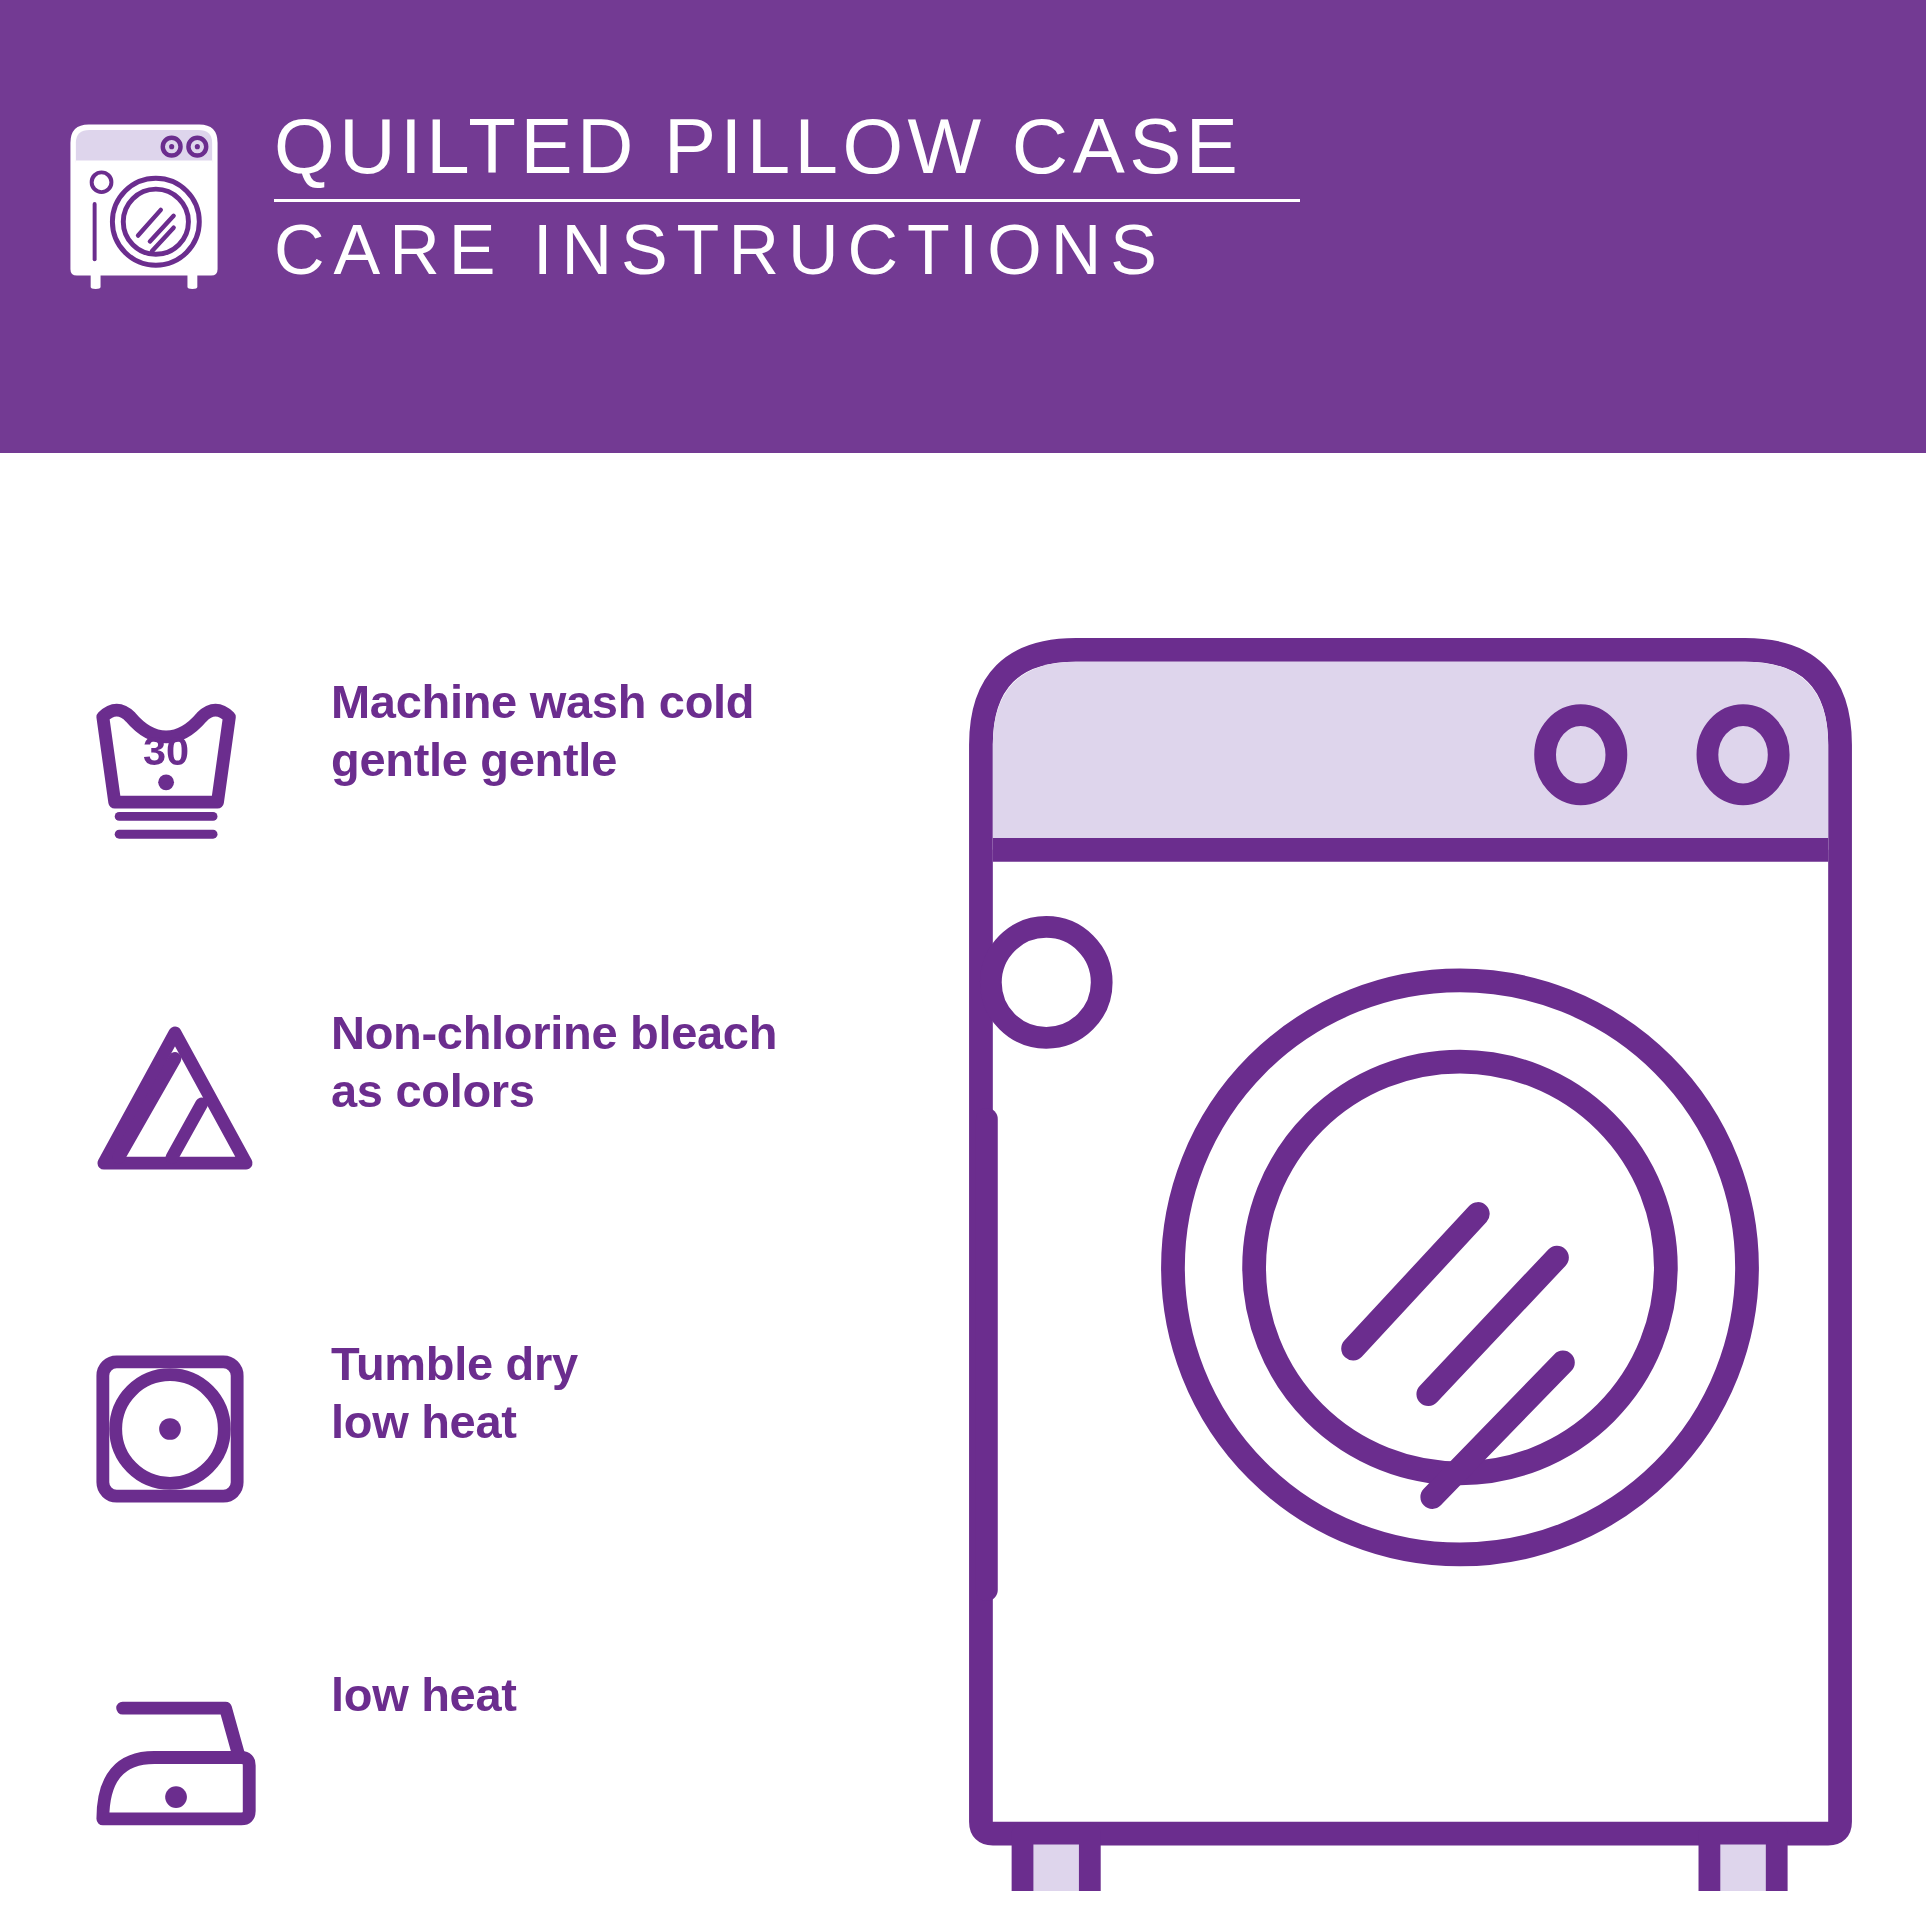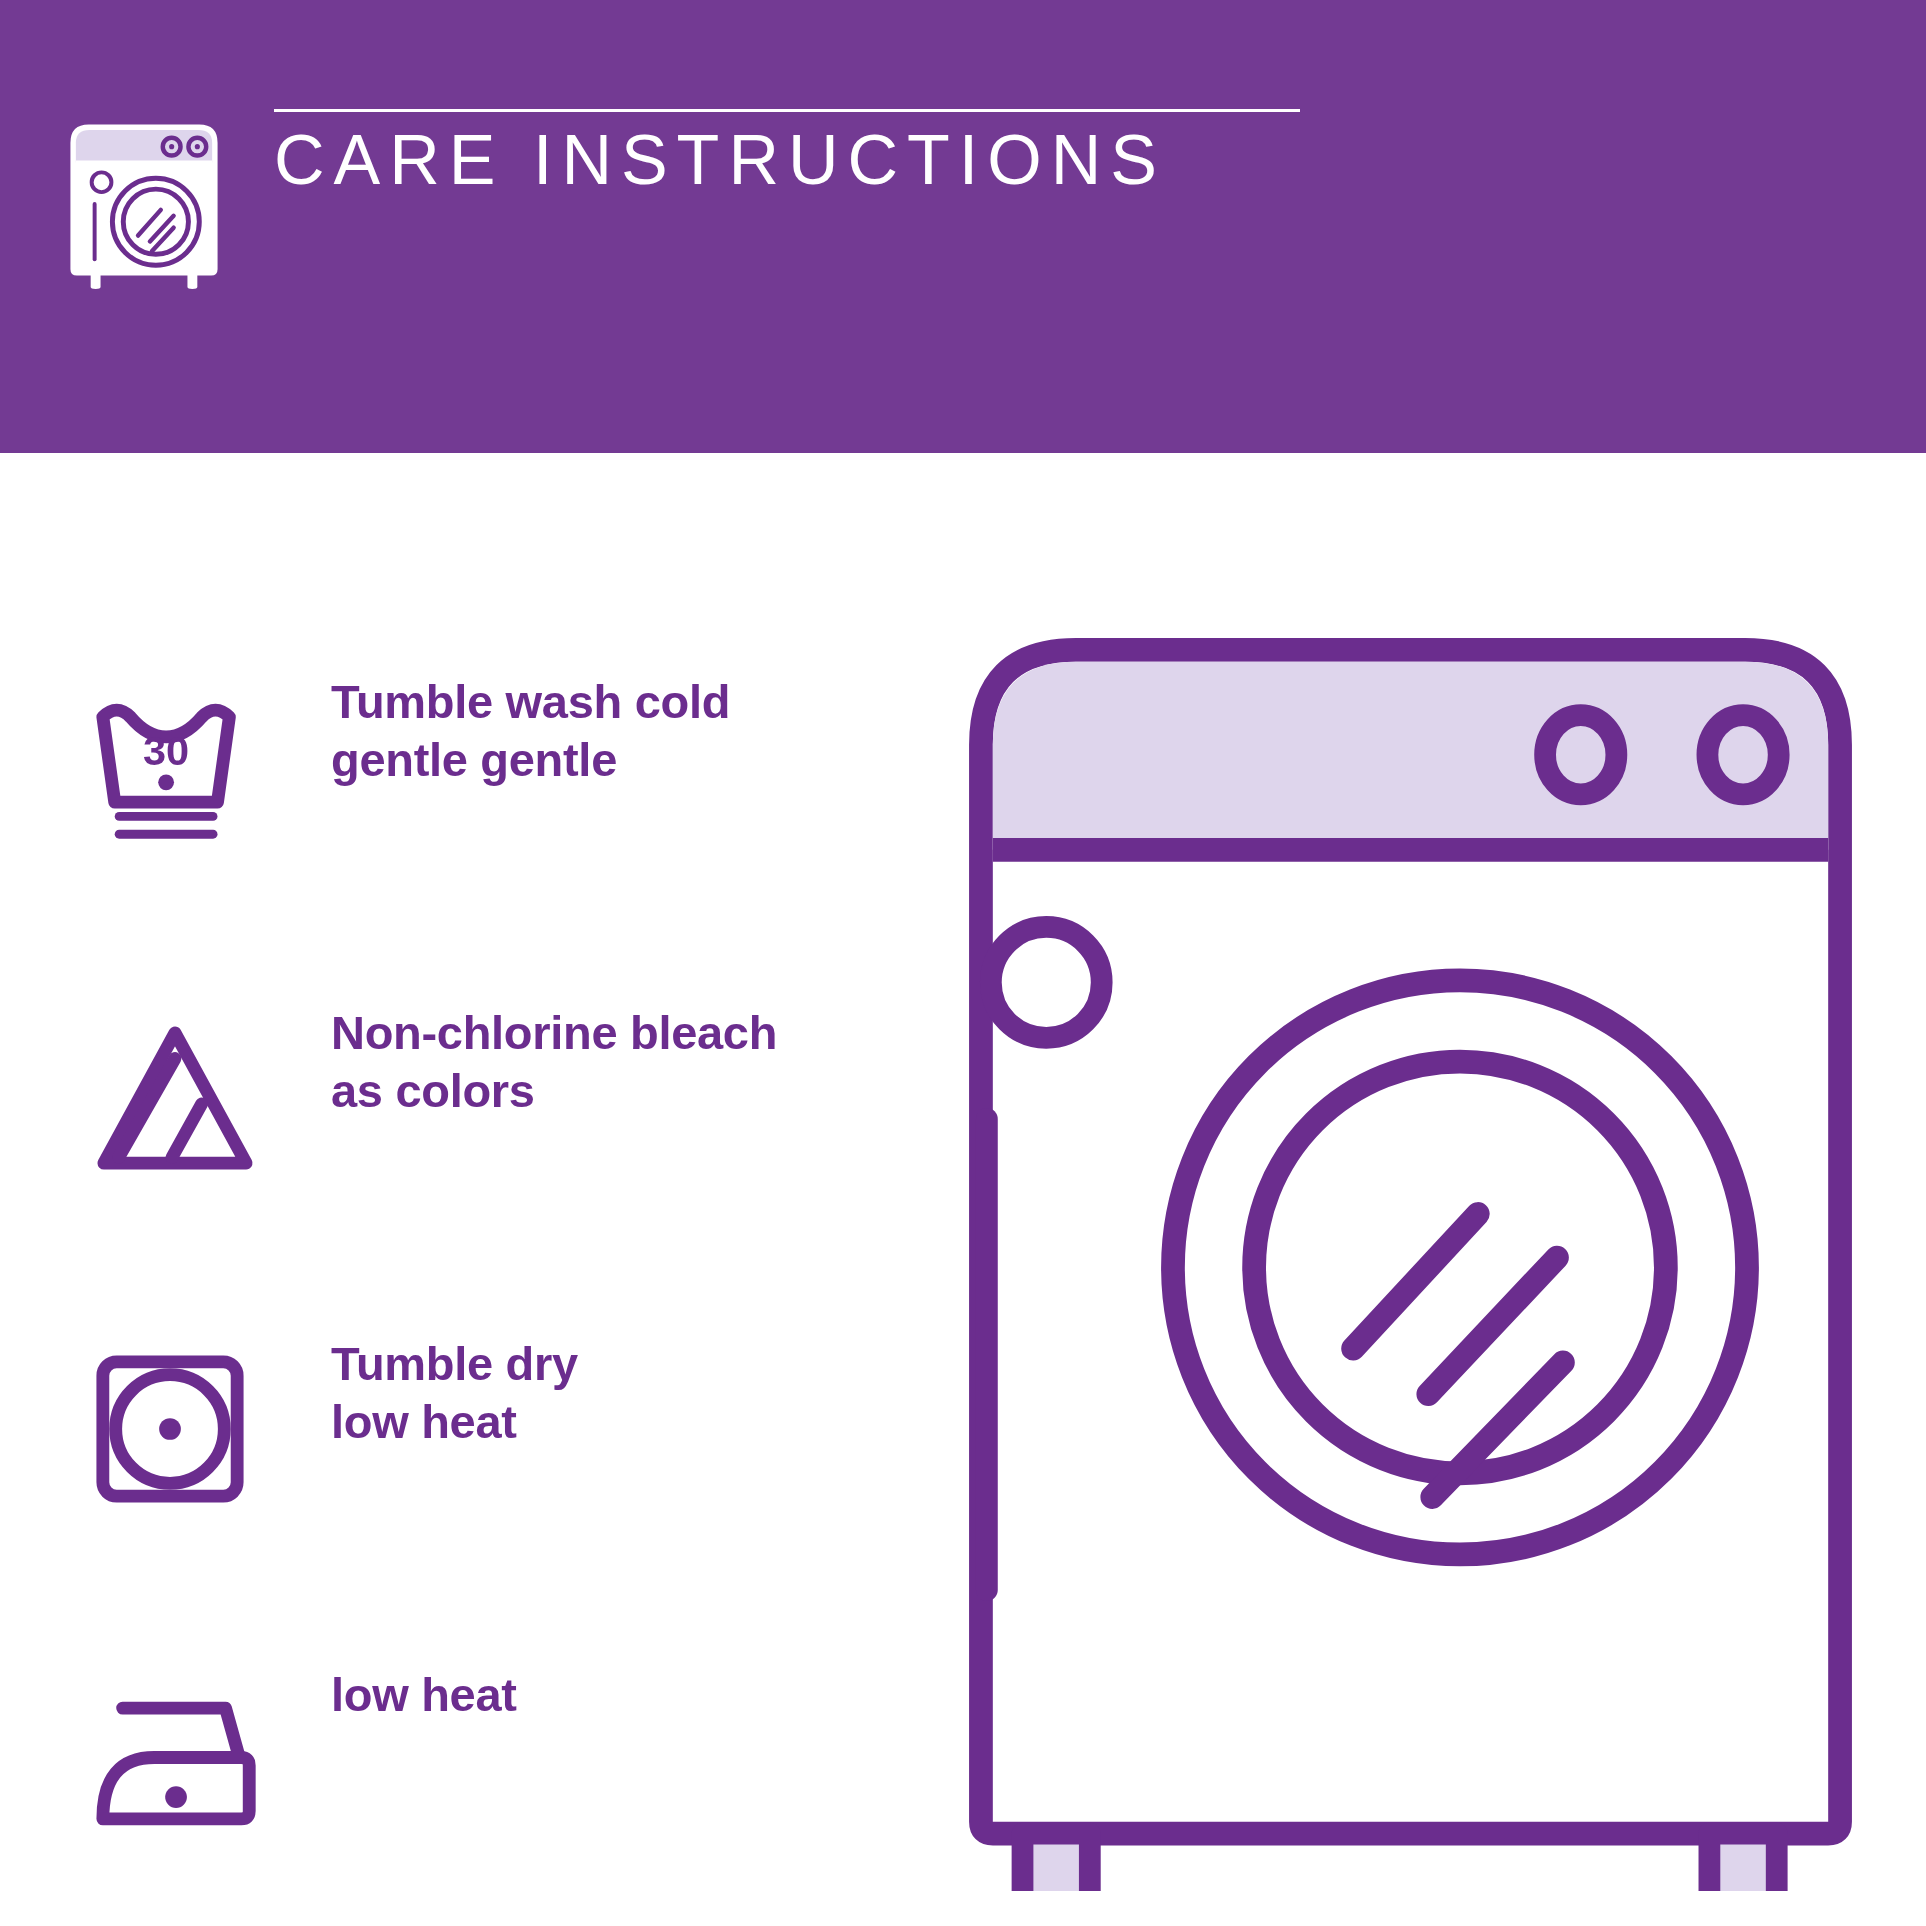--- a/index.html
+++ b/index.html
@@ -134,20 +134,21 @@
       <circle cx="92" cy="110" r="33" fill="none" stroke="#6b2d8e" stroke-width="5"></circle>
       <line x1="74" y1="124" x2="97" y2="98" stroke="#6b2d8e" stroke-width="4.5" stroke-linecap="round"></line>
       <line x1="86" y1="130" x2="110" y2="104" stroke="#6b2d8e" stroke-width="4.5" stroke-linecap="round"></line>
       <line x1="88" y1="140" x2="110" y2="116" stroke="#6b2d8e" stroke-width="4.5" stroke-linecap="round"></line>
 
       <path d="M26 162 L26 176 Q26 178 31 178 Q36 178 36 176 L36 162 Z" fill="#ffffff"></path>
       <path d="M124 162 L124 176 Q124 178 129 178 Q134 178 134 176 L134 162 Z" fill="#ffffff"></path>
     </svg>
 
     <div id="header-text-block">
+      <div id="product-title">QUILTED PILLOW CASE</div>
       <div id="title-divider"></div>
       <div id="care-subtitle">CARE INSTRUCTIONS</div>
     </div>
 
   </div>
 </div>
 
 <div id="care-list">
 
   <div class="care-row">
@@ -158,21 +159,21 @@
                  L128 110 L24 110 Z" fill="none" stroke="#6b2d8e" stroke-width="13" stroke-linejoin="round" stroke-linecap="round"></path>
 
         <text x="76" y="72" font-family="Liberation Sans, sans-serif" font-size="42" font-weight="700" fill="#6b2d8e" text-anchor="middle">30</text>
         <circle cx="76" cy="90" r="8" fill="#6b2d8e"></circle>
 
         <rect x="24" y="120" width="104" height="9" rx="4.5" fill="#6b2d8e"></rect>
         <rect x="24" y="138" width="104" height="9" rx="4.5" fill="#6b2d8e"></rect>
       </svg>
     </div>
     <div class="care-text">
-      <span class="line">Tumble wash cold</span>
+      <span class="line">Machine wash cold</span>
       <span class="line">gentle gentle</span>
     </div>
   </div>
 
   <div class="care-row">
     <div class="care-symbol">
       <svg viewBox="0 0 170 160" width="168" height="158">
         <path d="M85 14 L157 146 L13 146 Z" fill="none" stroke="#6b2d8e" stroke-width="13" stroke-linejoin="round"></path>
         <line x1="85" y1="40" x2="28" y2="140" stroke="#6b2d8e" stroke-width="13" stroke-linecap="round"></line>
         <line x1="112" y1="86" x2="82" y2="140" stroke="#6b2d8e" stroke-width="13" stroke-linecap="round"></line>

